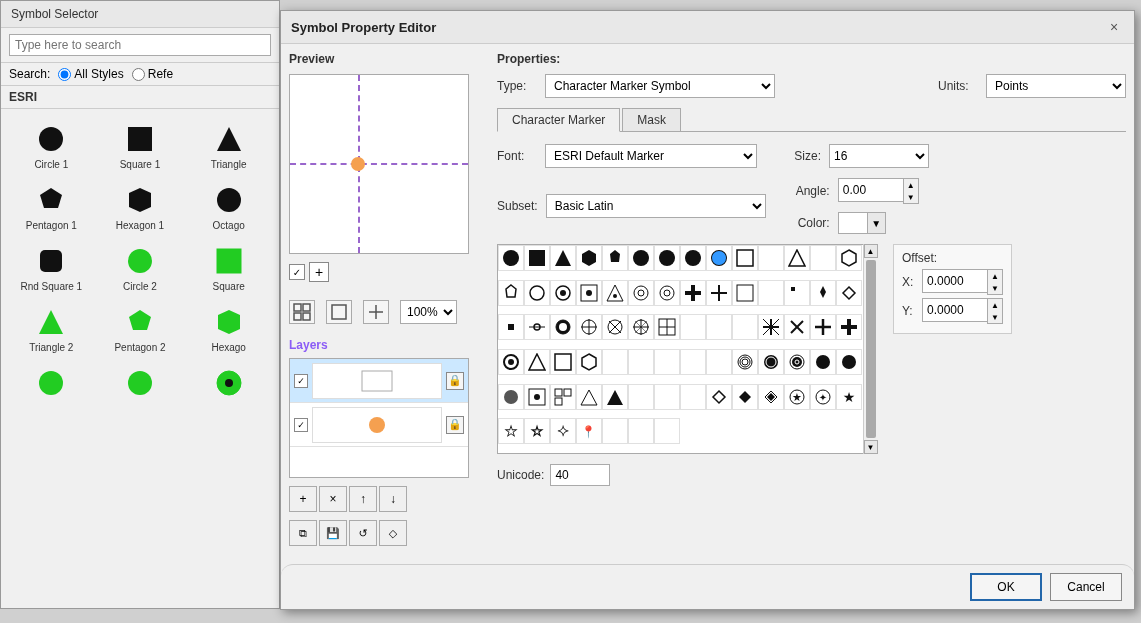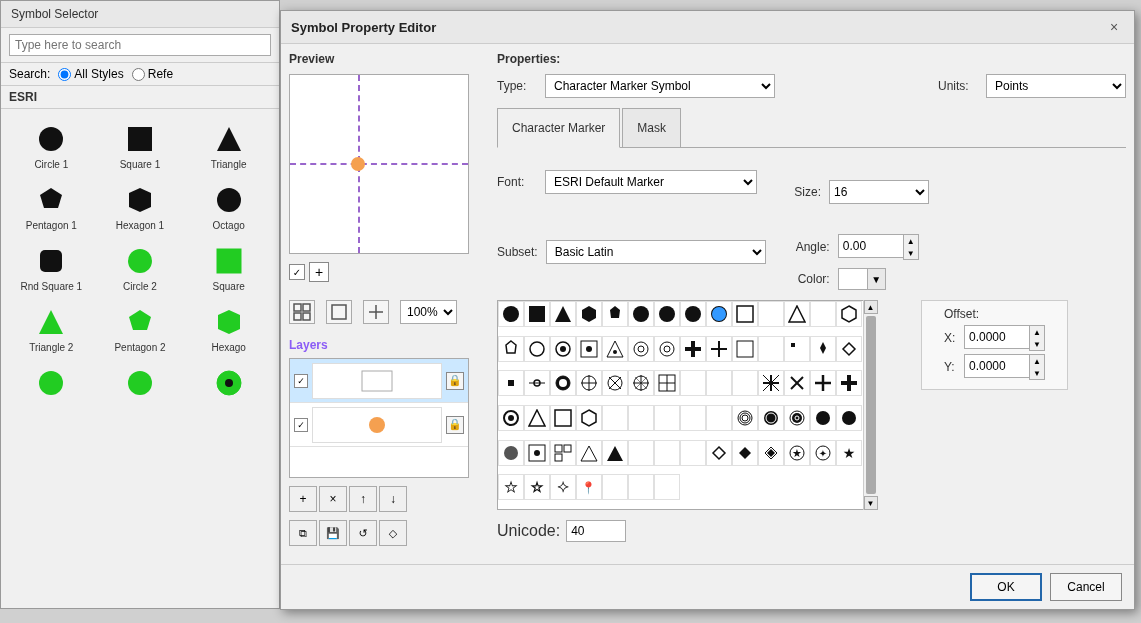--- a/index.html
+++ b/index.html
@@ -351,21 +351,21 @@
     }
 
     
     .tabs-bar {
       display: flex;
       gap: 0;
       border-bottom: 1px solid #aaa;
       margin-bottom: 6px;
     }
     .tab {
-      padding: 12px 14px;
+      padding: 4px 14px;
       border: 1px solid #aaa;
       border-bottom: none;
       background: #e8e8e8;
       cursor: pointer;
       font-size: 12px;
       color: #333;
       margin-right: 2px;
     }
     .tab.active {
       background: #f0f0f0;
@@ -396,21 +396,20 @@
       font-size: 14px;
       background: white;
     }
 
     
     .right-props {
       margin-left: 16px;
       display: flex;
       flex-direction: column;
       gap: 8px;
-      margin-top: 20px;
     }
     .right-prop-row {
       display: flex;
       align-items: center;
       gap: 8px;
     }
     .right-prop-label {
       font-size: 12px;
       color: #333;
       min-width: 40px;
@@ -473,36 +472,35 @@
       align-items: center;
       justify-content: center;
     }
     .unicode-row {
       display: flex;
       align-items: center;
       gap: 6px;
       margin-top: 4px;
     }
     .unicode-label {
-      font-size: 16px;
+      font-size: 12px;
       color: #333;
     }
     .unicode-input {
       height: 22px;
       border: 1px solid #aaa;
       background: white;
       font-size: 12px;
       width: 60px;
       padding: 0 4px;
     }
     .offset-group {
       border: 1px solid #ccc;
-      padding: 6px 22px;
+      padding: 6px 8px;
       background: #f8f8f8;
-      margin-left: 28px;
     }
     .offset-title {
       font-size: 12px;
       color: #333;
       margin-bottom: 4px;
     }
     .offset-row {
       display: flex;
       align-items: center;
       gap: 6px;
@@ -517,20 +515,21 @@
     
     .dialog-footer {
       height: 44px;
       border-top: 1px solid #ccc;
       display: flex;
       align-items: center;
       justify-content: flex-end;
       padding: 0 12px;
       gap: 8px;
       background: #f0f0f0;
+      border-radius: 12px;
     }
     .footer-btn {
       min-width: 72px;
       height: 28px;
       border: 1px solid #888;
       background: #f5f5f5;
       cursor: pointer;
       font-size: 12px;
       padding: 0 16px;
     }

